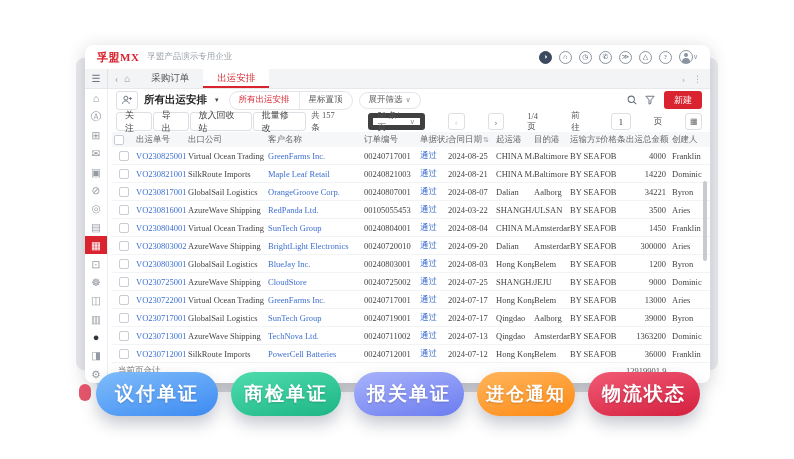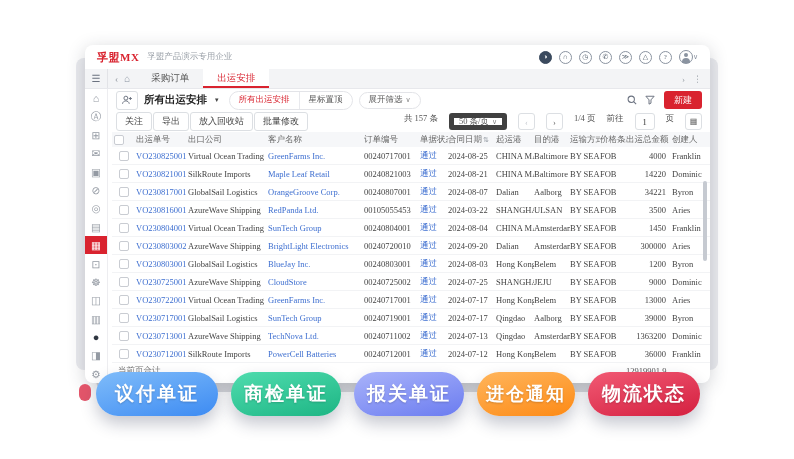--- a/index.html
+++ b/index.html
@@ -50,21 +50,21 @@
   .seg-item.active{color:#d9232f;}
   .seg-item + .seg-item{border-left:1px solid #e8e9ed;}
   .pill-btn{height:17px;border:1px solid #e3e4e8;border-radius:12px;display:flex;align-items:center;gap:3px;
             padding:0 9px;font-size:8.5px;color:#555;background:#fff;box-sizing:border-box;}
   .spacer{flex:1;}
   .mini-ico{color:#6b7280;display:flex;align-items:center;}
   .new-btn{background:#d9232f;color:#fff;font-size:9px;height:18px;display:flex;align-items:center;padding:0 10px;border-radius:3px;margin-left:2px;}
   
   .toolbar-row{height:21px;display:flex;align-items:center;gap:5px;padding:0 8px 0 4px;flex:none;}
   .o-btn{height:17px;border:1px solid #dcdfe3;border-radius:3px;background:#fff;display:flex;align-items:center;padding:0 8px;font-size:9px;color:#444;}
-  .pg{margin-left:auto;display:flex;gap:11px;font-size:8.5px;color:#555;}
+  .pg{margin-left:auto;display:flex;align-items:center;gap:23px;font-size:8.5px;color:#555;}
   .pg-select{height:17px;border:5px solid #404040;border-radius:3px;display:flex;align-items:center;gap:3px;padding:0 5px;box-sizing:border-box;}
   .pg-nav{width:17px;height:17px;border:1px solid #dcdfe3;border-radius:3px;display:flex;align-items:center;justify-content:center;box-sizing:border-box;color:#666;}
   .pg-nav.dis{color:#c3c7cd;}
   .goto-input{width:18px;height:15px;border:1px solid #dcdfe3;border-radius:3px;text-align:center;font-size:8.5px;color:#333;padding:0;font-family:inherit;}
   
   .grid{display:grid;grid-template-columns:24px 52px 80px 96px 56px 28px 48px 38px 36px 30px 26px 46px 32px;align-items:center;}
   .thead{height:15px;background:#f6f7f9;font-size:8.5px;color:#666;flex:none;}
   .thead .th{white-space:nowrap;overflow:hidden;padding-right:11px;}
   .sort-ico{font-size:7px;color:#9aa0a8;margin-left:1px;}
   .tbody{flex:none;}

